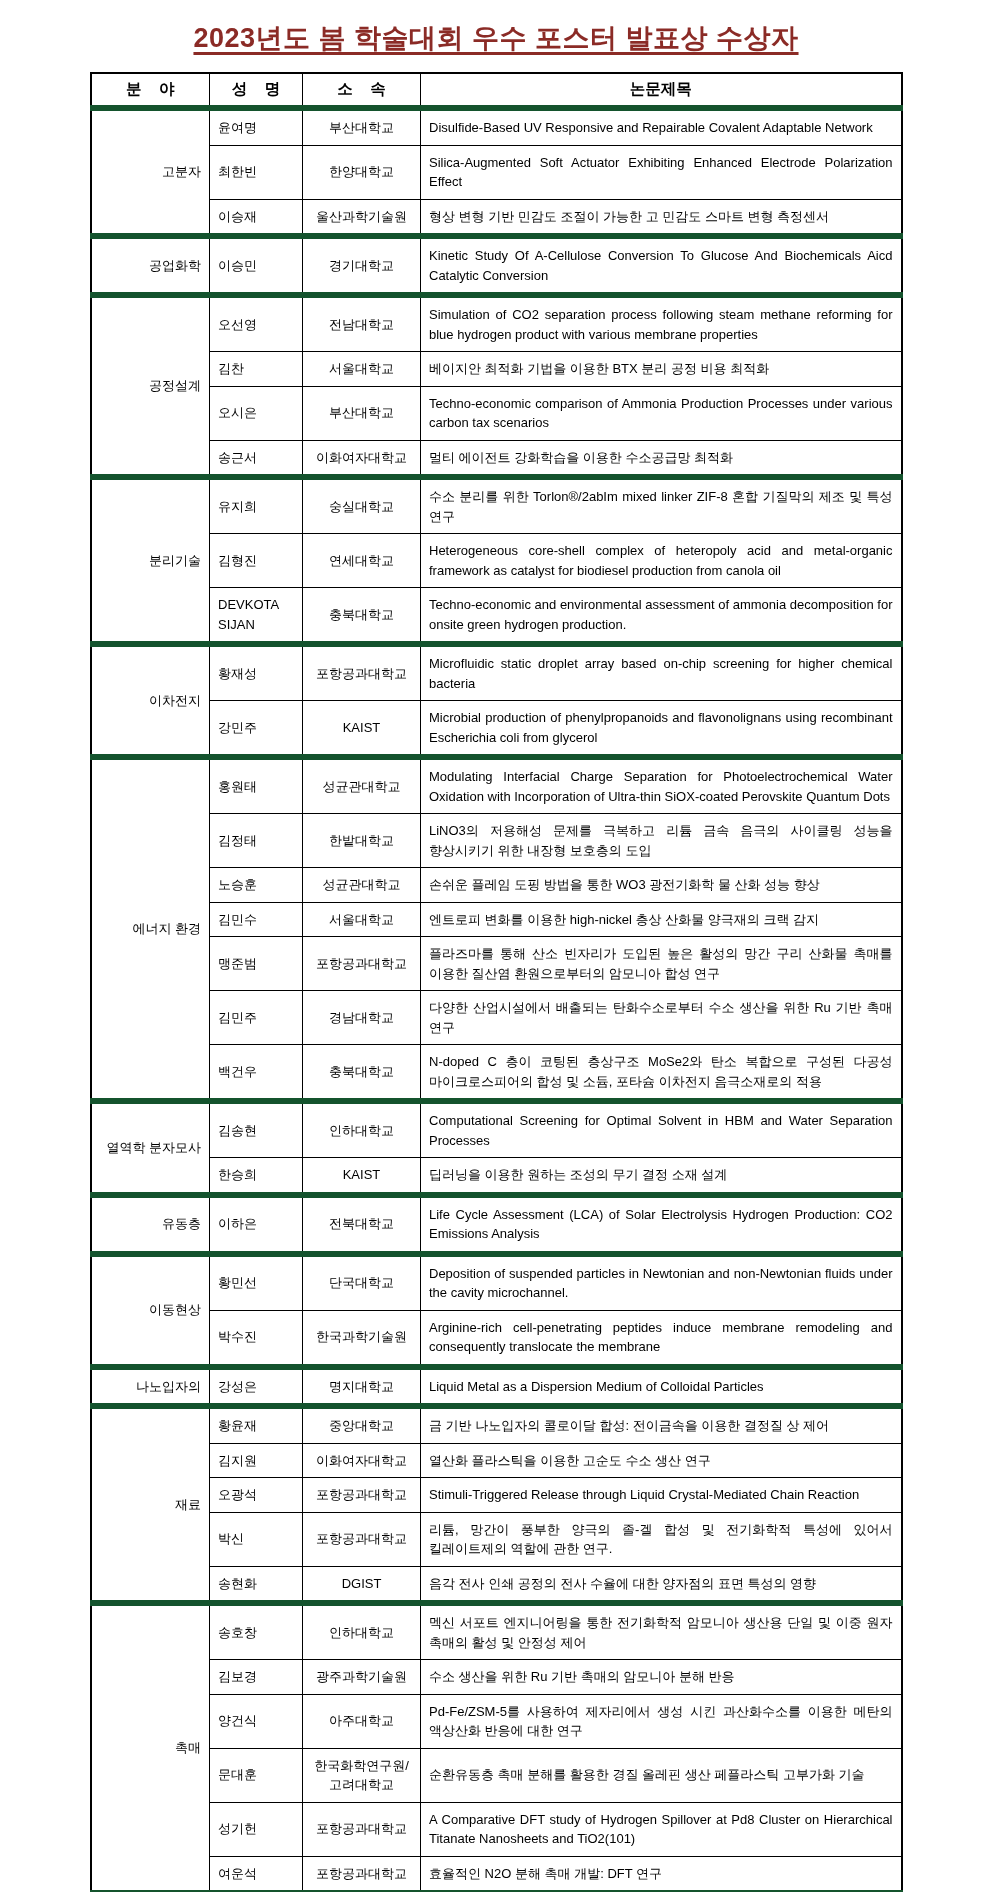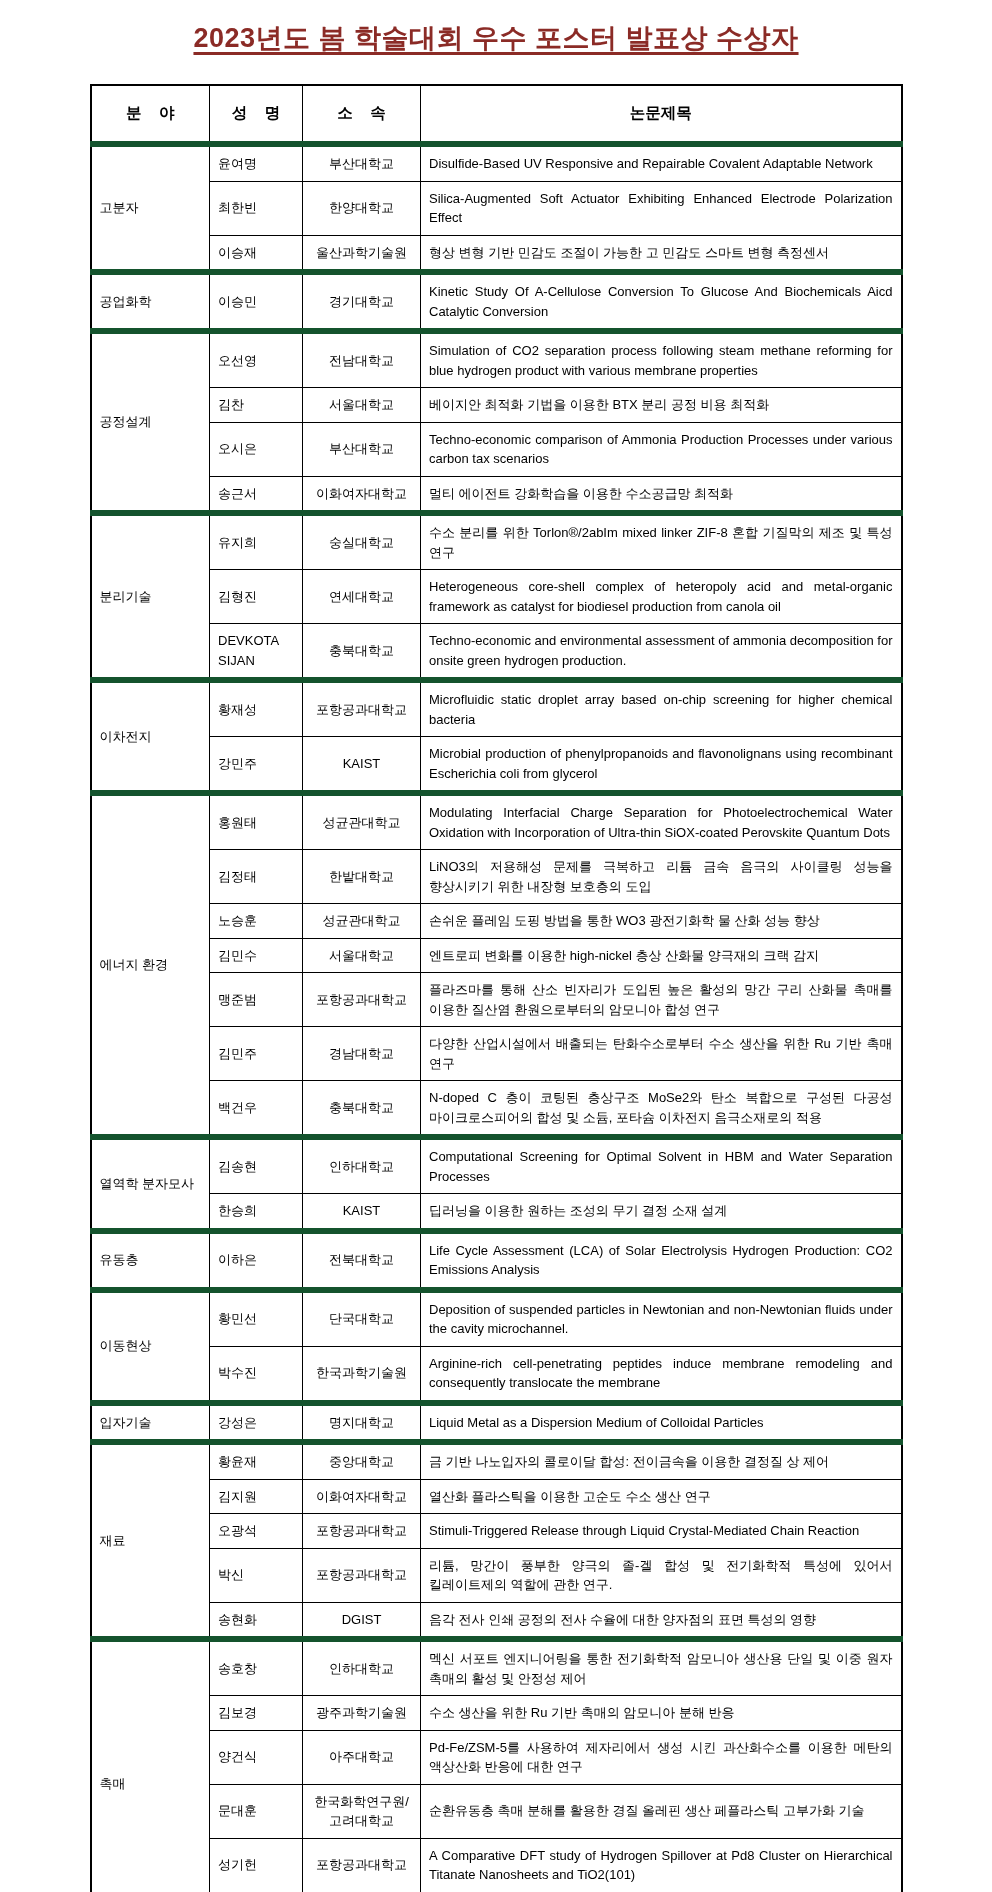--- a/index.html
+++ b/index.html
@@ -15,53 +15,53 @@
   .page {
     width: 992px;
     padding-top: 14px;
     box-sizing: border-box;
   }
   .doc-title {
     text-align: center;
     font-size: 27px;
     font-weight: bold;
     letter-spacing: 0.5px;
-    margin: 6px 0 28px 0;
+    margin: 6px 0 16px 0;
     text-decoration: underline;
     text-underline-offset: 5px;
     text-decoration-thickness: 2.5px;
   }
   table.award-table {
     width: 813px;
     margin: 0 auto;
     border-collapse: collapse;
     table-layout: fixed;
     border: 2px solid #000;
   }
   .award-table th, .award-table td {
     border: 1px solid #000;
     vertical-align: middle;
     word-break: keep-all;
   }
   .award-table thead th {
     font-size: 15.5px;
     font-weight: bold;
     text-align: center;
-    padding: 17px 4px;
+    padding: 5px 4px;
     word-spacing: 0.85em;
     margin-top: 35px;
   }
   .award-table thead th.h-title { word-spacing: normal; }
   .award-table td {
     font-size: 13px;
     line-height: 1.5;
     padding: 7px 8px;
   }
   .col-field {
-    text-align: left;
+    text-align: right;
     padding-left: 2px;
     padding-right: 2px;
   }
   .col-name  { text-align: left; padding-left: 9px; }
   .col-affil { text-align: center; padding-left: 9px; padding-right: 4px; }
   .col-title {
     text-align: justify;
     padding-left: 12px;
     padding-right: 12px;
   }
@@ -217,21 +217,21 @@
           <td class="col-name">황민선</td>
           <td class="col-affil">단국대학교</td>
           <td class="col-title">Deposition of suspended particles in Newtonian and non-Newtonian fluids under the cavity microchannel.</td>
         </tr>
         <tr>
           <td class="col-name">박수진</td>
           <td class="col-affil">한국과학기술원</td>
           <td class="col-title">Arginine-rich cell-penetrating peptides induce membrane remodeling and consequently translocate the membrane</td>
         </tr>
         <tr class="section-start">
-          <td class="col-field" rowspan="1">입자기술</td>
+          <td class="col-field" rowspan="1">나노입자의</td>
           <td class="col-name">강성은</td>
           <td class="col-affil">명지대학교</td>
           <td class="col-title">Liquid Metal as a Dispersion Medium of Colloidal Particles</td>
         </tr>
         <tr class="section-start">
           <td class="col-field" rowspan="5">재료</td>
           <td class="col-name">황윤재</td>
           <td class="col-affil">중앙대학교</td>
           <td class="col-title">금 기반 나노입자의 콜로이달 합성: 전이금속을 이용한 결정질 상 제어</td>
         </tr>

